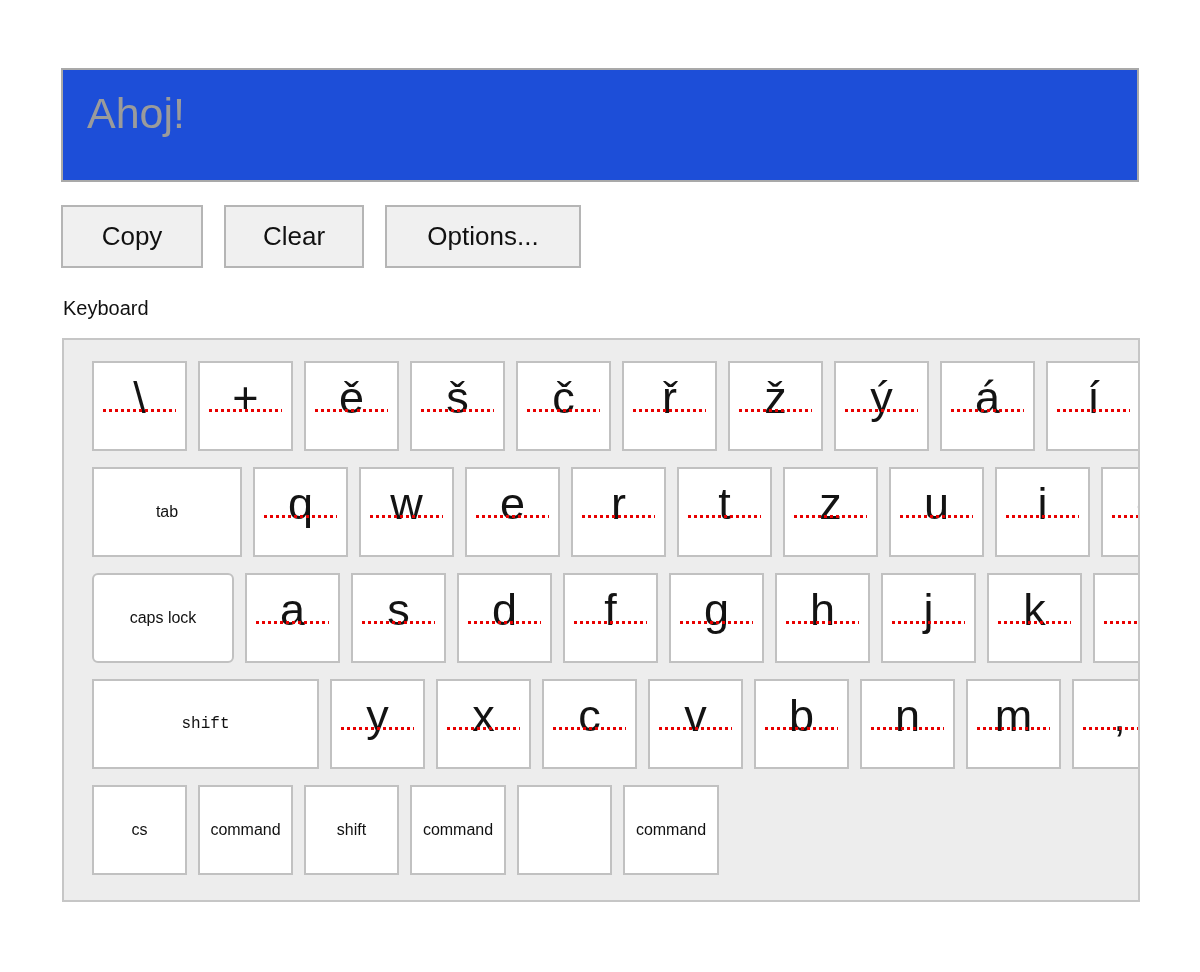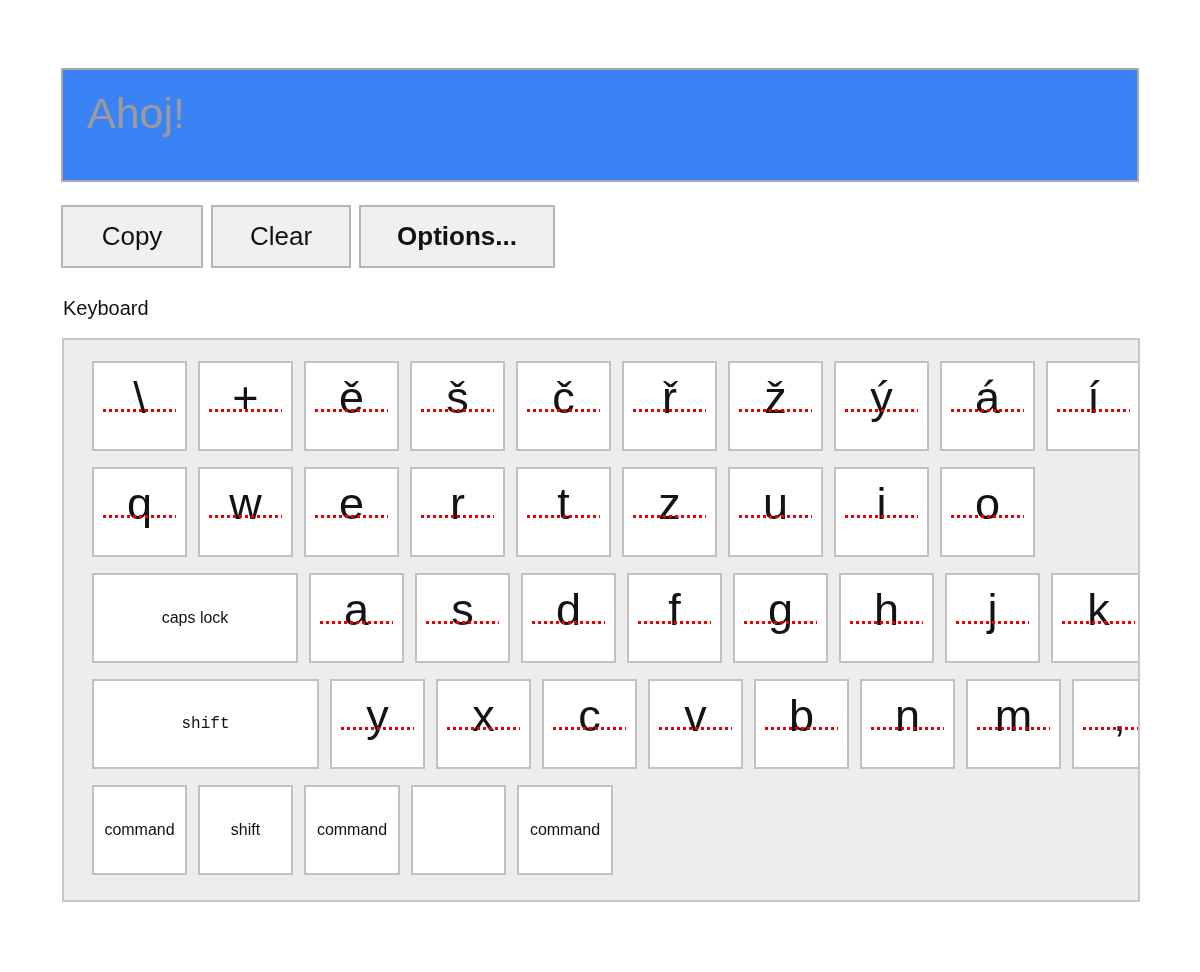--- a/index.html
+++ b/index.html
@@ -14,56 +14,56 @@
   }
   .page { position: relative; width: 1200px; height: 972px; }
 
   
   .msg {
     position: absolute;
     left: 61px; top: 68px;
     width: 1078px; height: 114px;
     box-sizing: border-box;
     border: 2px solid var(--field-border, #a9a9a9);
-    background: #3b82f6;
+    background: #1d4ed8;
     padding: 18px 24px;
     font-family: inherit;
     font-size: 43px;
     line-height: 1.2;
     resize: none;
     outline: none;
     border-radius: 0;
   }
   .msg::placeholder { color: var(--placeholder-gray, #9b9b9b); opacity: 1; }
 
   
   .btnrow {
     position: absolute;
     left: 61px; top: 205px;
     display: flex;
-    gap: 8px;
+    gap: 21px;
   }
   .btn {
     height: 63px;
     box-sizing: border-box;
     background: var(--button-bg, #f0f0f0);
     border: 2px solid var(--button-border, #b5b5b5);
     font-family: inherit;
     font-size: 26px;
     color: #111;
     display: flex;
     align-items: center;
     justify-content: center;
     padding: 0;
     border-radius: 0;
     cursor: pointer;
   }
   .btn-copy { width: 142px; }
   .btn-clear { width: 140px; }
-  .btn-options { width: 196px; font-weight: bold; }
+  .btn-options { width: 196px; }
 
   
   .kb-label {
     position: absolute;
     left: 63px; top: 297px;
     font-size: 20px;
     color: #111;
   }
 
   
@@ -111,21 +111,21 @@
       var(--accent-red, #e80000) 0 3px, transparent 3px 6px);
   }
   .key.mod {
     display: flex;
     align-items: center;
     justify-content: center;
     font-size: 16px;
     color: #111;
   }
   .w-tab   { width: 150px; }
-  .w-caps  { width: 206px; }
+  .w-caps  { width: 142px; border-radius: 6px; }
   .w-shift { width: 227px; font-family: Liberation Mono, monospace; }
   .w-cmd   { width: 96px; }
 </style>
 </head>
 <body>
 
 <div class="page">
 
   <textarea class="msg" placeholder="Ahoj!" style=""></textarea>
 
@@ -174,20 +174,23 @@
         <div class="key">
           <span class="char">á</span>
           <span class="dots"></span>
         </div>
         <div class="key">
           <span class="char">í</span>
           <span class="dots"></span>
         </div>
       </div>
       <div class="kb-row">
+        <div class="key mod w-tab">
+          <span>tab</span>
+        </div>
         <div class="key">
           <span class="char">q</span>
           <span class="dots"></span>
         </div>
         <div class="key">
           <span class="char">w</span>
           <span class="dots"></span>
         </div>
         <div class="key">
           <span class="char">e</span>
@@ -290,20 +293,23 @@
         <div class="key">
           <span class="char">m</span>
           <span class="dots"></span>
         </div>
         <div class="key">
           <span class="char">,</span>
           <span class="dots"></span>
         </div>
       </div>
       <div class="kb-row">
+        <div class="key mod">
+          <span>cs</span>
+        </div>
         <div class="key mod">
           <span>command</span>
         </div>
         <div class="key mod">
           <span>shift</span>
         </div>
         <div class="key mod w-cmd">
           <span>command</span>
         </div>
         <div class="key mod"></div>

